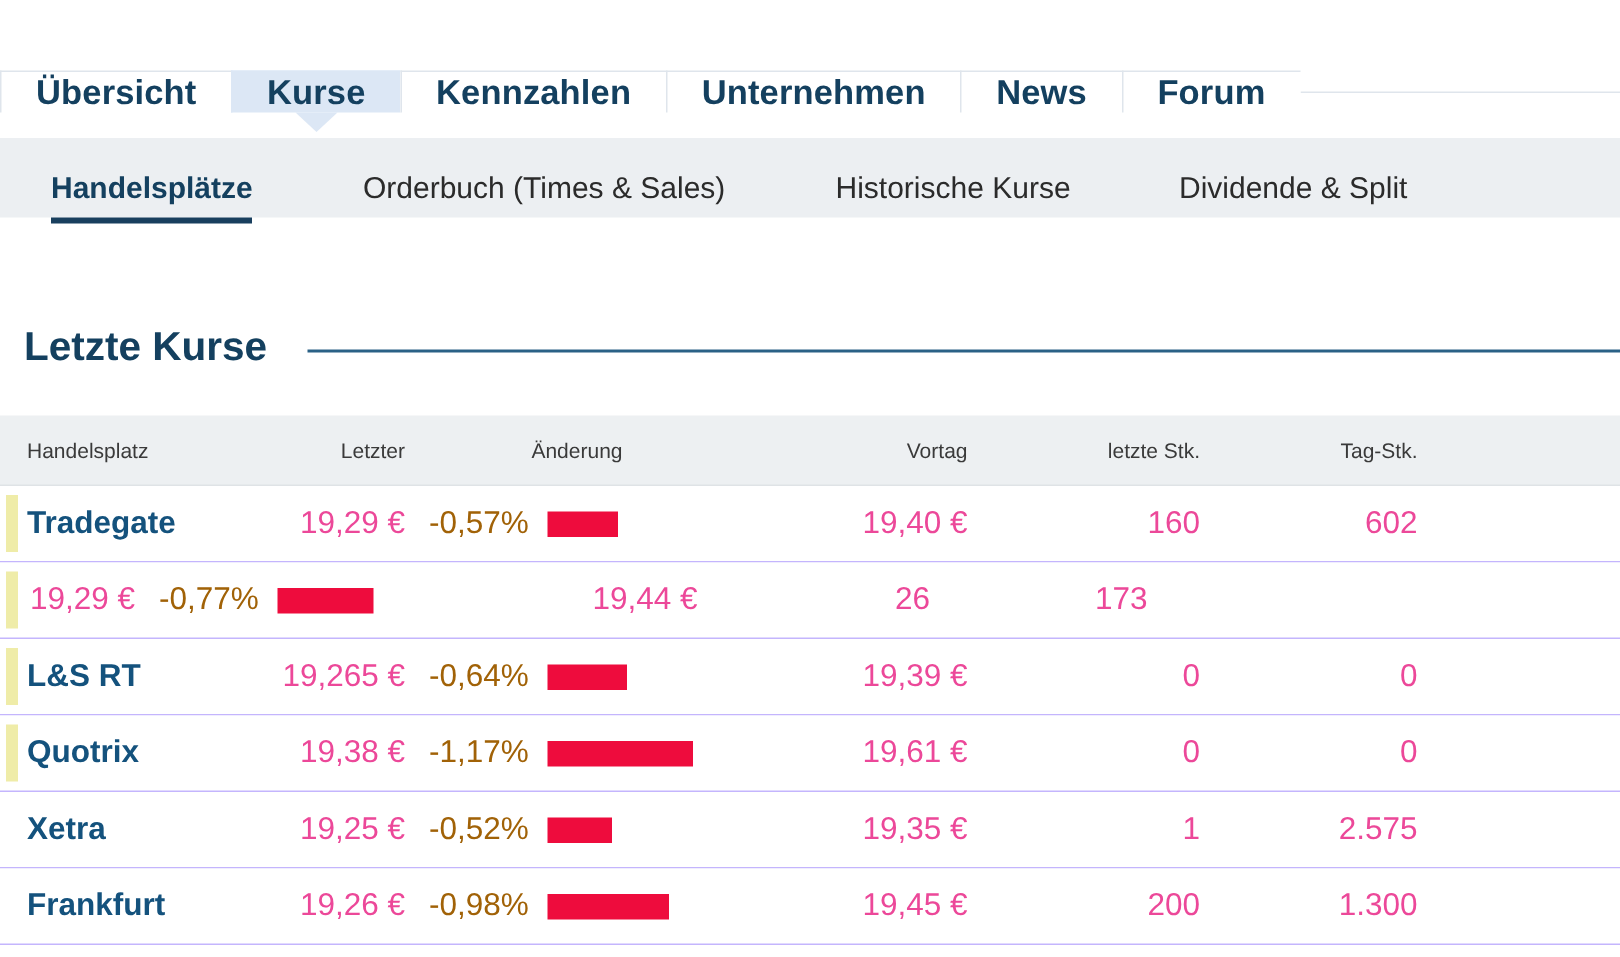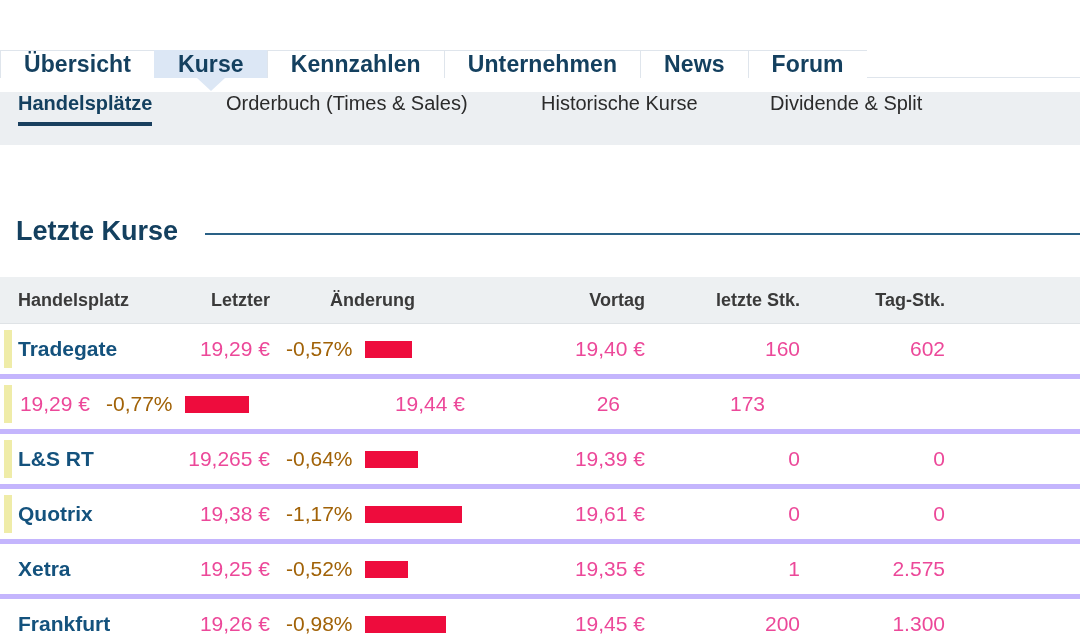--- a/index.html
+++ b/index.html
@@ -13,25 +13,25 @@
     font-family: "Liberation Sans", sans-serif;
     color: #1c1c1c;
     overflow: hidden;
     position: relative;
   }
 
   
   .tabbar {
     position: absolute;
     left: 0;
-    top: 16px;
+    top: 30px;
     width: 1080px;
     height: 62px;
     display: flex;
-    align-items: flex-end;
+    align-items: center;
   }
   .tab {
     position: relative;
     display: flex;
     align-items: center;
     justify-content: center;
     padding: 0 23px;
     background: #ffffff;
     border: 1px solid #dfe5ec;
     border-bottom: none;
@@ -74,22 +74,23 @@
     width: 1080px;
     height: 53px;
     background: #eceff2;
     display: flex;
     align-items: flex-start;
   }
   .subnav-item {
     position: relative;
     font-size: 20px;
     color: #2b2b2b;
-    padding: 0 0 0 0;
-    white-space: nowrap;
+    padding: 23px 0 0 0;
+    white-space: nowrap;
+    margin-left: 16px;
   }
   .subnav-item.active {
     color: #14405f;
     font-weight: 700;
   }
   .subnav-item.active .subnav-underline {
     position: absolute;
     left: 0;
     right: 0;
     bottom: -11px;
@@ -130,29 +131,29 @@
     width: 1080px;
   }
   .thead {
     display: flex;
     background: #edf0f2;
     height: 46px;
     align-items: center;
     border-bottom: 1px solid #dfe3e6;
   }
   .thead .cell {
-    font-size: 18px;
+    font-size: 14px;
     color: #3a3a3a;
-    font-weight: 700;
+    font-weight: 400;
   }
   .row {
     display: flex;
     align-items: center;
     height: 50px;
-    border-bottom: 5px solid #c4b5fd;
+    border-bottom: 1px solid #c4b5fd;
     background: #ffffff;
     position: relative;
   }
   .accent {
     position: absolute;
     left: 4px;
     top: 6px;
     bottom: 6px;
     width: 8px;
     background: #efeca8;

